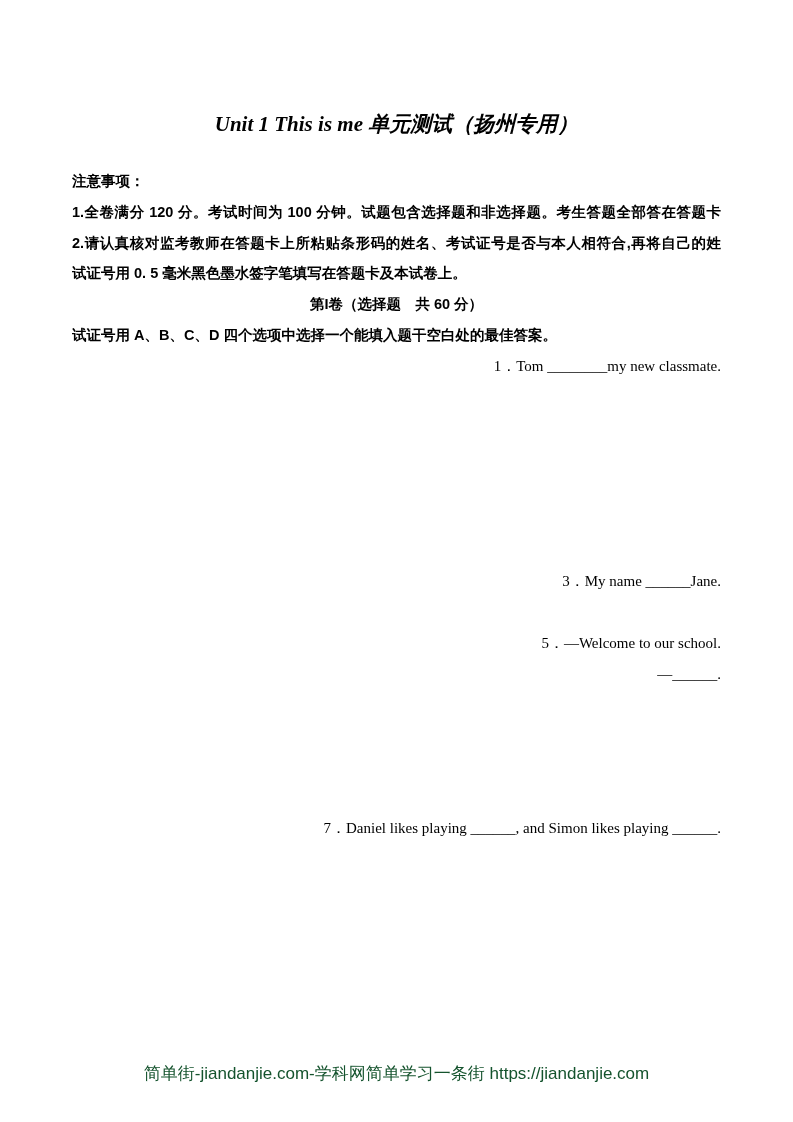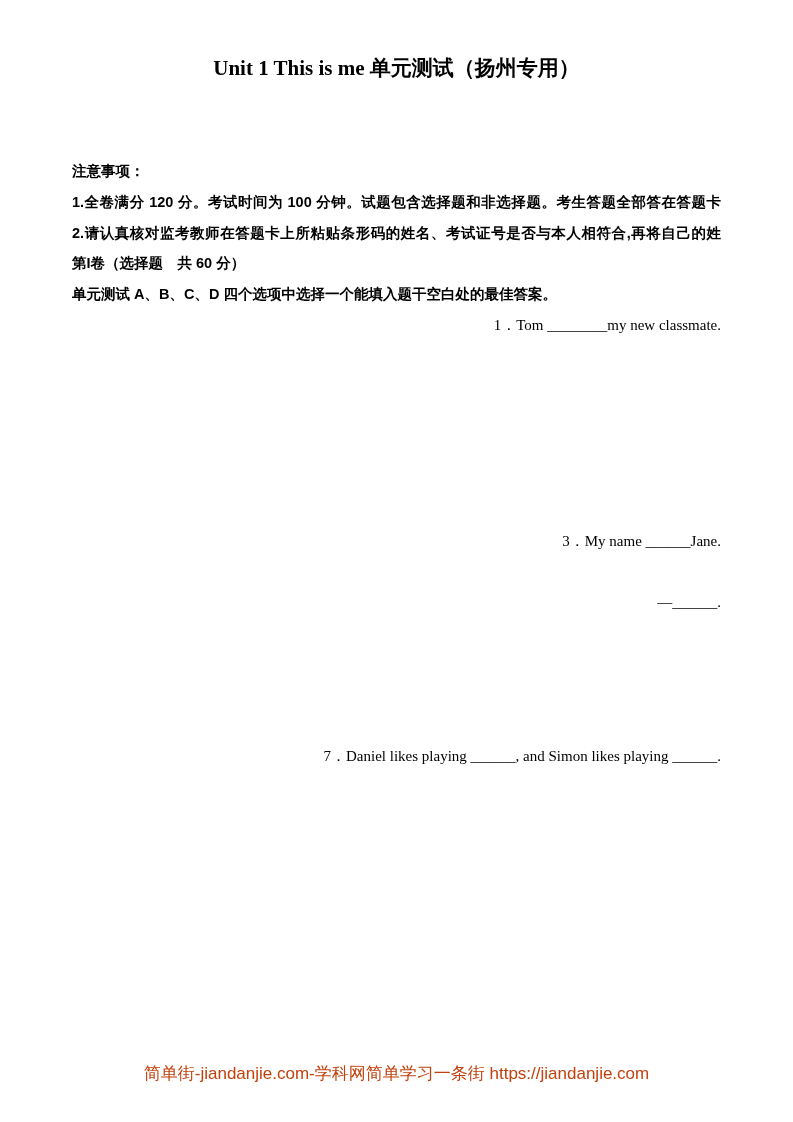--- a/index.html
+++ b/index.html
@@ -13,72 +13,74 @@
     overflow: hidden;
   }
   .content {
     position: absolute;
     left: 72px;
     top: 0;
     width: 649px;
   }
   .title {
     margin: 0;
-    padding-top: 54px;
+    padding-top: 110px;
     height: 138px;
     line-height: 28px;
     text-align: center;
     font-family: "Liberation Serif", serif;
     font-size: 21px;
     font-weight: bold;
+    font-style: italic;
   }
-  .body { margin-top: 18px; }
+  .body { margin-top: 28px; }
   .ln { height: 30.8px; line-height: 30.8px; overflow: hidden; }
   .zh {
     font-family: "Liberation Sans", sans-serif;
     font-weight: bold;
     font-size: 14.5px;
   }
   .en {
     font-family: "Liberation Serif", serif;
     font-size: 15px;
     white-space: pre;
     text-align: right;
   }
   .just { text-align: justify; text-align-last: justify; }
-  .center { text-align: left; }
+  .center { text-align: center; }
   .stem { padding-left: 3px; }
   .optrow { padding-left: 23px; }
   .footer {
     position: absolute;
     left: 0;
     top: 1062px;
     width: 100%;
     text-align: center;
     font-family: "Liberation Sans", sans-serif;
     font-size: 17px;
-    color: #c2410c;
+    color: #14532d;
   }
 </style>
 </head>
 <body>
 
 <div class="page">
   <div class="content">
 
     <h1 class="title">Unit 1 This is me 单元测试（扬州专用）</h1>
 
     <div class="body">
 
       <div class="ln zh">注意事项：</div>
       <div class="ln zh just">1.全卷满分 120 分。考试时间为 100 分钟。试题包含选择题和非选择题。考生答题全部答在答题卡上，答</div>
       <div class="ln zh just">2.请认真核对监考教师在答题卡上所粘贴条形码的姓名、考试证号是否与本人相符合,再将自己的姓名、考</div>
+      <div class="ln zh">试证号用 0. 5 毫米黑色墨水签字笔填写在答题卡及本试卷上。</div>
 
       <div class="ln zh center">第I卷（选择题　共 60 分）</div>
-      <div class="ln zh">单元测试 A、B、C、D 四个选项中选择一个能填入题干空白处的最佳答案。</div>
+      <div class="ln zh">试证号用 A、B、C、D 四个选项中选择一个能填入题干空白处的最佳答案。</div>
 
       <div class="ln en stem">1．Tom ________my new classmate.</div>
       <div class="ln en optrow">
         
       </div>
       <div class="ln en optrow">
         
       </div>
 
       <div class="ln en optrow">
@@ -93,20 +95,21 @@
       </div>
       <div class="ln en optrow">
         
       </div>
 
       <div class="ln en stem">3．My name ______Jane.</div>
       <div class="ln en optrow">
         
       </div>
 
+      <div class="ln en stem">5．—Welcome to our school.</div>
       <div class="ln en">—______.</div>
       <div class="ln en optrow">
         
       </div>
       <div class="ln en optrow">
         
       </div>
 
       <div class="ln en optrow">
         

